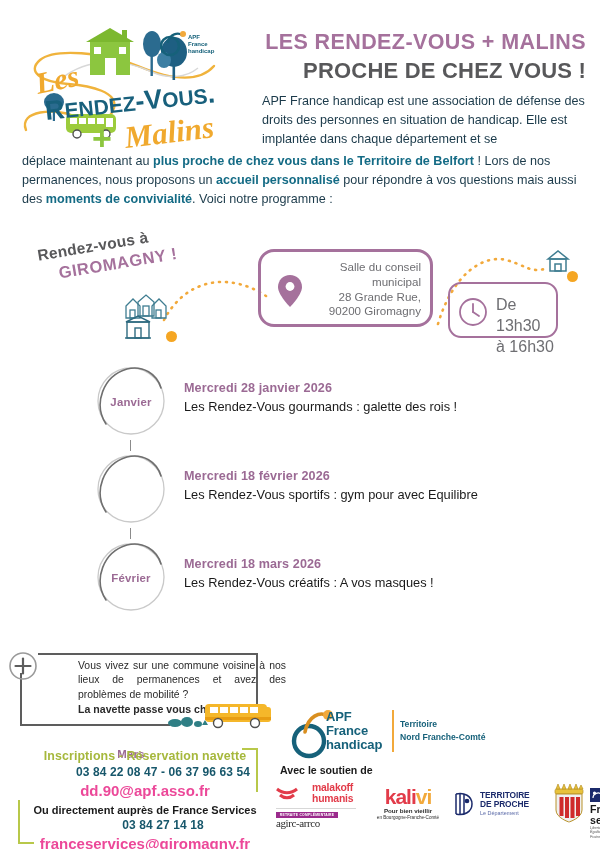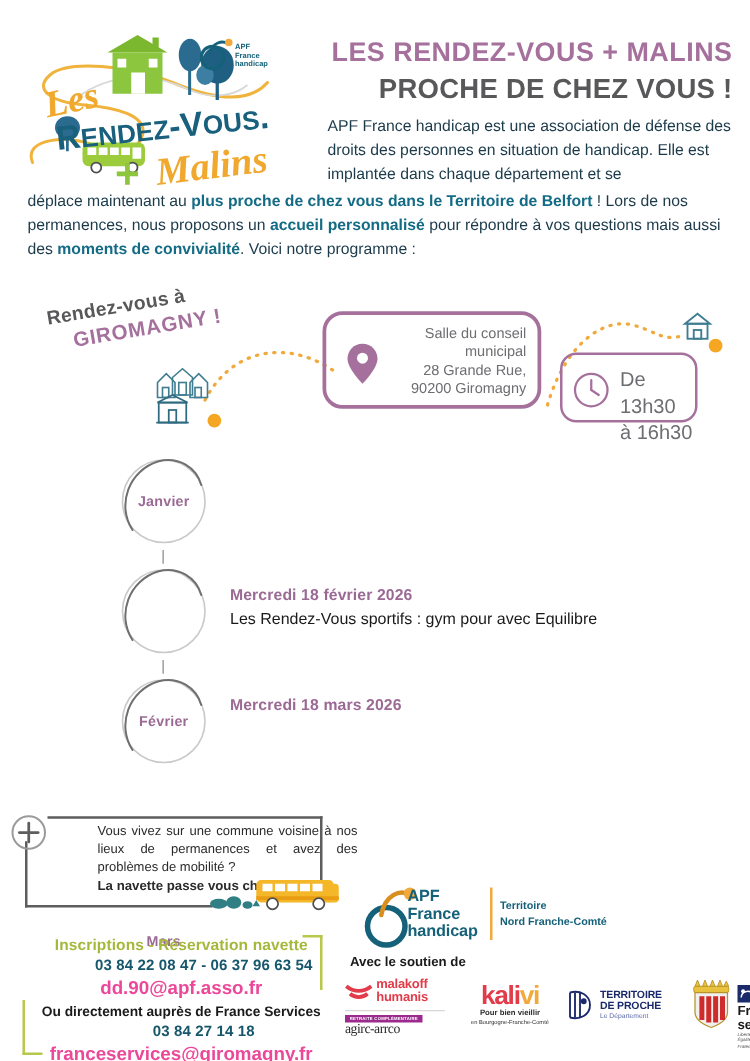--- a/index.html
+++ b/index.html
@@ -299,20 +299,24 @@
   </div>
 
   <div class="schedule">
 
     <div class="ev" style="top:0;">
       <svg class="circ" viewBox="0 0 72 72">
         <circle cx="36" cy="35" r="33" fill="none" stroke="#c9c9c9" stroke-width="1.3"></circle>
         <path d="M11 58 C -2 38, 8 10, 32 3 C 48 -1, 62 8, 66 22" fill="none" stroke="#6f6f6f" stroke-width="1.6" stroke-linecap="round"></path>
       </svg>
       <div class="month">Janvier</div>
+      <div class="txt">
+        <div class="date">Mercredi 28 janvier 2026</div>
+        <div class="desc">Les Rendez-Vous gourmands : galette des rois !</div>
+      </div>
     </div>
     <div class="connector" style="top:74px;"></div>
 
     <div class="ev" style="top:88px;">
       <svg class="circ" viewBox="0 0 72 72">
         <circle cx="36" cy="35" r="33" fill="none" stroke="#c9c9c9" stroke-width="1.3"></circle>
         <path d="M11 58 C -2 38, 8 10, 32 3 C 48 -1, 62 8, 66 22" fill="none" stroke="#6f6f6f" stroke-width="1.6" stroke-linecap="round"></path>
       </svg>
       <div class="month" style="top:88px;">Février</div>
       <div class="txt">
@@ -323,20 +327,21 @@
     <div class="connector" style="top:162px;"></div>
 
     <div class="ev" style="top:176px;">
       <svg class="circ" viewBox="0 0 72 72">
         <circle cx="36" cy="35" r="33" fill="none" stroke="#c9c9c9" stroke-width="1.3"></circle>
         <path d="M11 58 C -2 38, 8 10, 32 3 C 48 -1, 62 8, 66 22" fill="none" stroke="#6f6f6f" stroke-width="1.6" stroke-linecap="round"></path>
       </svg>
       <div class="month" style="top:176px;">Mars</div>
       <div class="txt">
         <div class="date">Mercredi 18 mars 2026</div>
+        <div class="desc">Les Rendez-Vous créatifs : A vos masques !</div>
       </div>
     </div>
   </div>
 
   <div class="navette">
     <div class="nav-frame">
       <div class="ln" style="left:18px;top:0;width:220px;height:1.8px;"></div>
       <div class="ln" style="left:236px;top:0;width:1.8px;height:73px;"></div>
       <div class="ln" style="left:0;top:20px;width:1.8px;height:53px;"></div>
       <div class="ln" style="left:0;top:71px;width:150px;height:1.8px;"></div>
@@ -410,21 +415,21 @@
     <div class="terr">
       <div>Territoire</div>
       <div>Nord Franche-Comté</div>
     </div>
 
     <div class="soutien">Avec le soutien de</div>
 
     <div class="logos">
 
       <div class="lg" style="left:12px;top:2px;width:86px;">
-        <div style="display:flex;align-items:center;gap:3px;">
+        <div style="display:flex;align-items:center;gap:14px;">
           <svg width="22" height="16" viewBox="0 0 22 16">
             <path d="M1 4 C 7 9, 15 9, 21 4" fill="none" stroke="#e23b49" stroke-width="3"></path>
             <path d="M4 10 C 8 13.5, 14 13.5, 18 10" fill="none" stroke="#e23b49" stroke-width="3"></path>
           </svg>
           <div>
             <div class="mal-name">malakoff</div>
             <div class="mal-name">humanis</div>
           </div>
         </div>
         <div style="border-top:1px solid #d7d7d7;margin:4px 0 3px 0;width:80px;"></div>

